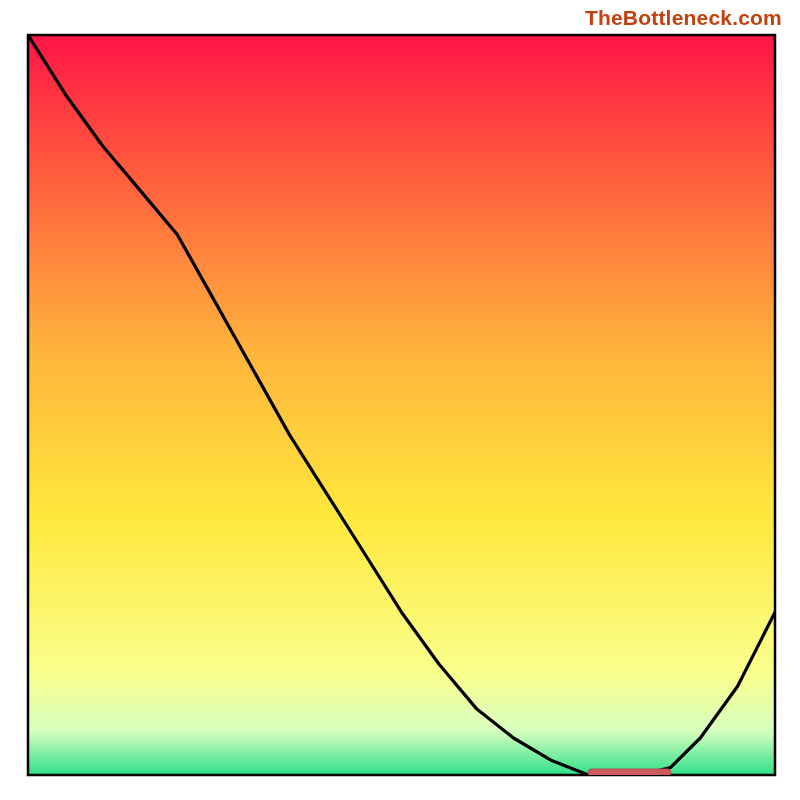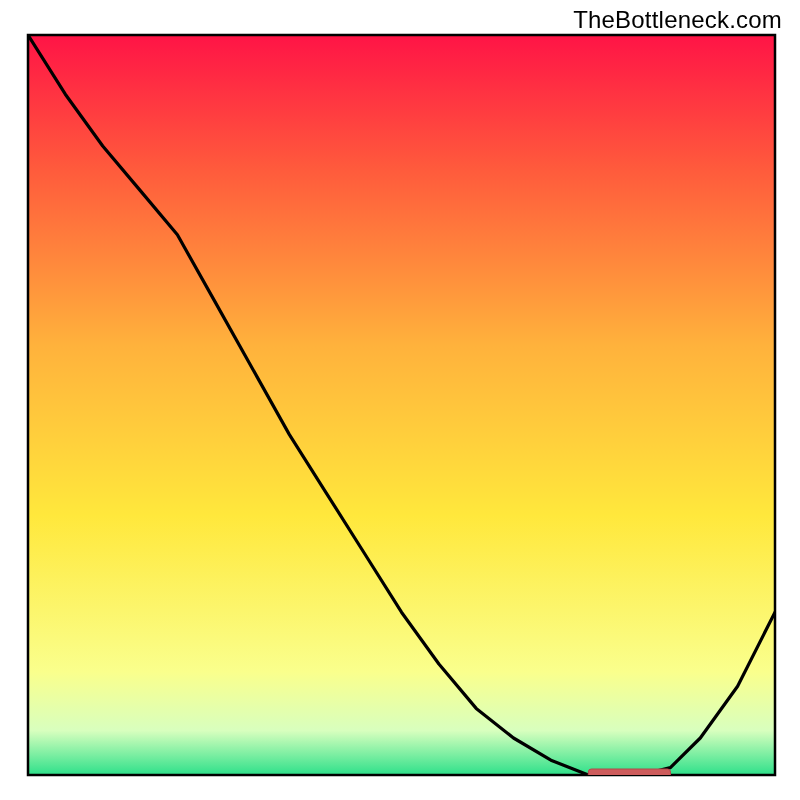--- a/index.html
+++ b/index.html
@@ -13,23 +13,23 @@
   }
   .stage {
     position: relative;
     width: 800px;
     height: 800px;
   }
   .watermark {
     position: absolute;
     top: 6px;
     right: 18px;
-    font-size: 24px;
-    font-weight: 400;
-    color: #000000;
+    font-size: 21px;
+    font-weight: 700;
+    color: #c2410c;
     letter-spacing: 0.2px;
     z-index: 5;
   }
   svg.plot {
     position: absolute;
     left: 0;
     top: 0;
     width: 800px;
     height: 800px;
     z-index: 1;

